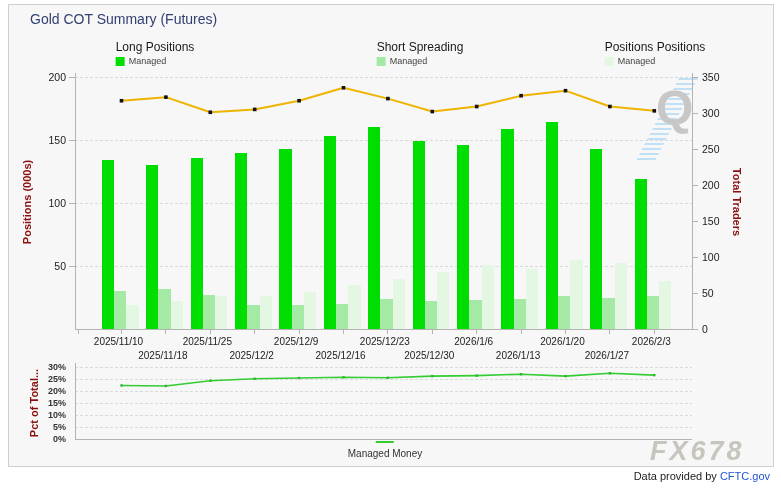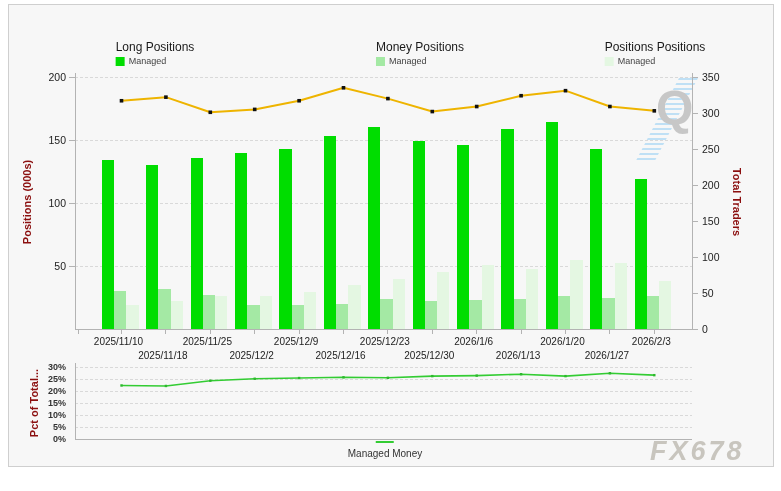--- a/index.html
+++ b/index.html
@@ -23,30 +23,31 @@
     font-size:10px;color:#333;white-space:nowrap;flex-direction:column;}
   #blegend .line{display:inline-block;width:18px;height:2px;background:#33cc33;}
   svg{position:absolute;left:0;top:0;pointer-events:none;}
 </style>
 </head>
 <body>
 
 <div id="stage">
   <div id="panel"></div>
 
+  <div id="title">Gold COT Summary (Futures)</div>
 
   <div class="lg" style="left:155px">
     <div class="hd">Long Positions</div>
     <div class="it">
       <span class="sw" id="sw0" style="background: rgb(0, 221, 0);"></span>
       <span>Managed</span>
     </div>
   </div>
   <div class="lg" style="left:420px">
-    <div class="hd">Money Positions</div>
+    <div class="hd">Short Spreading</div>
     <div class="it">
       <span class="sw" id="sw1" style="background: rgb(164, 233, 164);"></span>
       <span>Managed</span>
     </div>
   </div>
   <div class="lg" style="left:655px">
     <div class="hd">Positions Positions</div>
     <div class="it">
       <span class="sw" id="sw2" style="background: rgb(228, 247, 226);"></span>
       <span>Managed</span>
@@ -205,13 +206,16 @@
       <rect x="653.0999999999999" y="373.96" width="2.4" height="2.4" fill="#2db82d"></rect>
     </svg>
 
   <div id="blegend">
     <span class="line"></span>
     <span>Managed Money</span>
   </div>
 
   <div id="fxwm">FX678</div>
 
+  <div id="footer">
+    <span>Data provided by </span><span class="lnk">CFTC.gov</span>
+  </div>
 </div>
 
 </body></html>

